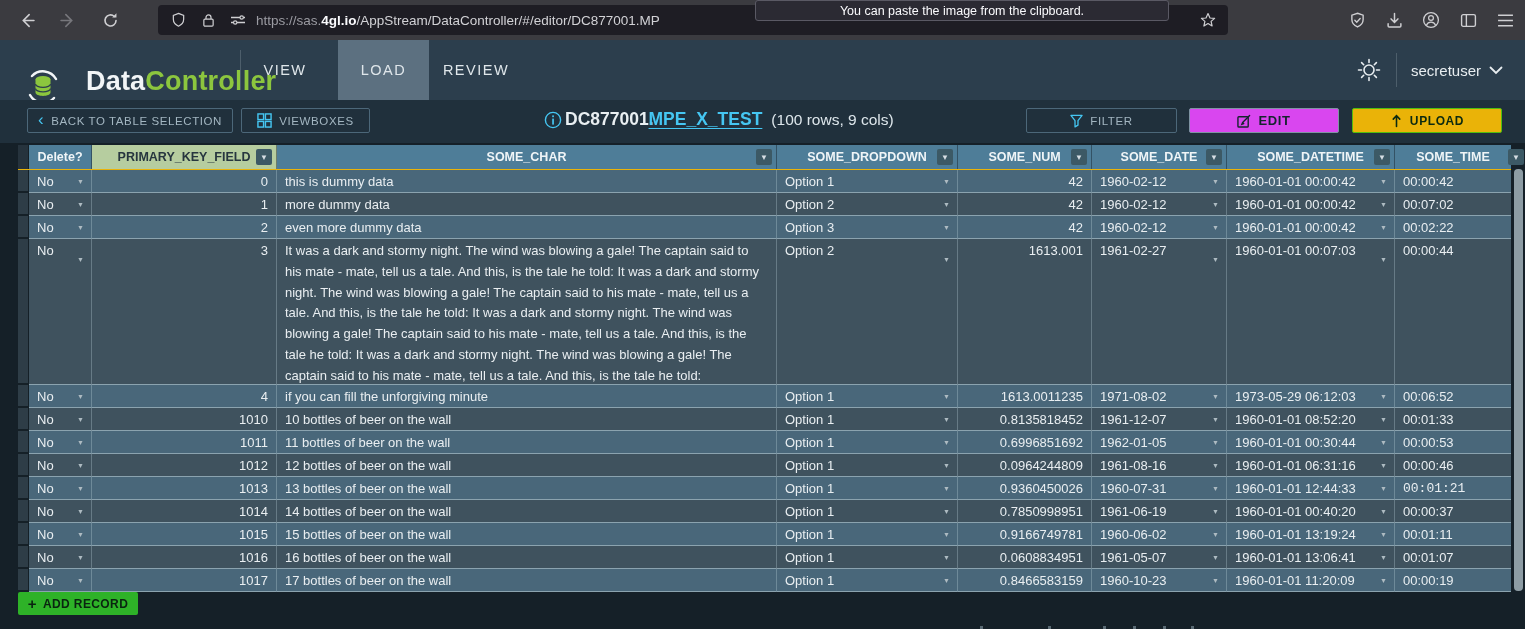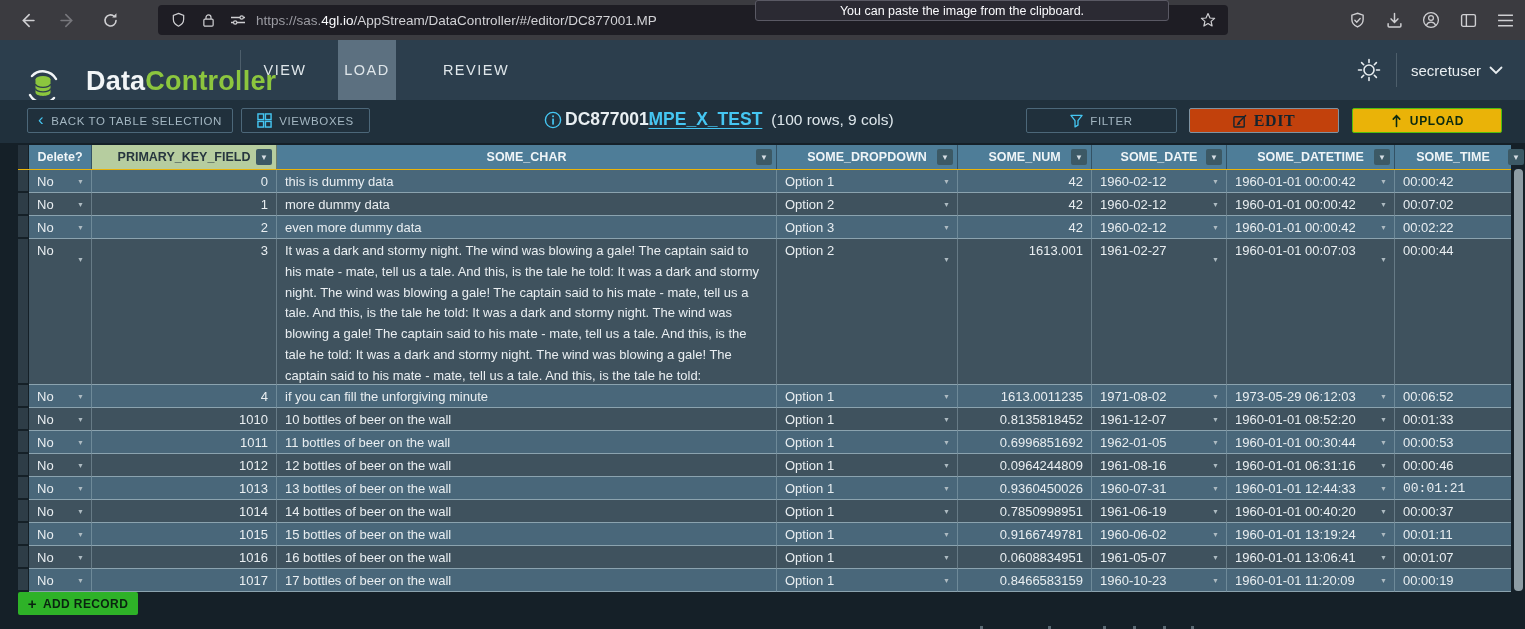--- a/index.html
+++ b/index.html
@@ -8,21 +8,21 @@
     position:relative; width:1525px; height:629px; overflow:hidden;
     font-family:"Liberation Sans", sans-serif; background:#152028;
   }
   
   .browser-bar { position:absolute; left:0; top:0; width:1525px; height:40px; background:#3b3b40; }
   .nav-ico { position:absolute; top:8px; width:24px; height:24px; display:flex; align-items:center; justify-content:center; }
   .url-pill { position:absolute; left:158px; top:5px; width:1070px; height:30px; background:#1e1d24; border-radius:4px; display:flex; align-items:center; }
   .pill-ico { width:20px; height:20px; margin-left:10px; display:flex; align-items:center; justify-content:center; flex:0 0 auto; }
   .url-text { margin-left:8px; font-size:13.5px; color:#d2d2d6; white-space:nowrap; overflow:hidden; }
   .url-text .dim { color:#9b9ba2; }
-  .url-text .host { color:#fbfbfe; }
+  .url-text .host { color:#fbfbfe;font-weight:bold; }
   .star { position:absolute; right:10px; top:5px; }
   .tooltip { position:absolute; left:755px; top:0; width:414px; height:21px; background:#2b2a33; border:1px solid #5a5964; border-radius:3px;
              display:flex; align-items:center; justify-content:center; font-size:12.5px; color:#fbfbfe; z-index:5; }
   .chrome-right { position:absolute; right:8px; top:8px; display:flex; gap:13px; }
   .chrome-right .nav-slot { width:24px; height:24px; display:flex; align-items:center; justify-content:center; }
   
   .app-header { position:absolute; left:0; top:40px; width:1525px; height:60px; background:#2c3e4d; }
   .logo-wrap { position:absolute; left:22px; top:10px; display:flex; gap:22px;margin-top:16px; }
   .brand { font-size:27px; font-weight:bold; letter-spacing:.2px; }
   .brand .b1 { color:#f2f5f7; } .brand .b2 { color:#8cc63e; }
@@ -30,21 +30,21 @@
   .tab { position:absolute; top:0; height:60px; display:flex; align-items:center; justify-content:center;
          color:#dfe6ea; font-size:14.5px; letter-spacing:1.5px; cursor:pointer; }
   .tab.active { background:#5c7080; }
   .hdr-right { position:absolute; right:0; top:0; height:60px; display:flex; align-items:center; }
   .username { color:#e8edf0; font-size:15px; margin:0 8px 0 14px; }
   
   .toolbar { position:absolute; left:0; top:100px; width:1525px; height:43px; background:#20303c; }
   .tb-btn { position:absolute; top:8px; height:25px; border:1px solid #4c6779; border-radius:2px; background:transparent;
             color:#a3b6c1; font-size:11.5px; letter-spacing:.6px; font-family:"Liberation Sans",sans-serif;
             display:flex; align-items:center; justify-content:center; gap:7px; cursor:pointer; }
-  .tb-btn.solid-gray { background:#c2410c; border-color:#7e93a2; color:#15242e; font-weight:bold; font-size:16px;font-family:Liberation Serif, serif; }
+  .tb-btn.solid-gray { background:#d946ef; border-color:#7e93a2; color:#15242e; font-weight:bold; font-size:13px; }
   .tb-btn.solid-green { background:#eab308; border-color:#52bd0e; color:#0c2a10; font-weight:bold; font-size:12px; }
   .title-block { position:absolute; left:544px; top:9px; display:flex; align-items:center; gap:3px; }
   .title-main { font-size:17.5px; color:#e9eff2; font-weight:bold; white-space:nowrap; }
   .title-link { font-size:17.5px; color:#45c6f2; font-weight:bold; text-decoration:underline; text-underline-offset:3px; cursor:pointer; }
   .title-meta { font-size:15.5px; color:#dde6eb; font-weight:normal; margin-left:6px; }
   
   .table-wrap { position:absolute; left:18px; top:145px; width:1493px; }
   .t-row, .t-head { display:grid; grid-template-columns:11px 63px 185px 500px 181px 134px 135px 168px 116px; }
   .t-head { height:24px; }
   .h-cell { background:#4e7d98; color:#f0f5f7; font-size:12.5px; font-weight:bold; display:flex; align-items:center;
@@ -168,21 +168,21 @@
         <path d="M8 29a15 15 0 0 0 24 3" stroke="#f2f5f7" stroke-width="2.5" fill="none" stroke-linecap="round"></path>
         <ellipse cx="21" cy="13.5" rx="7.5" ry="3.4" fill="#8cc63e"></ellipse>
         <path d="M13.5 13.5v13c0 1.9 3.4 3.4 7.5 3.4s7.5-1.5 7.5-3.4v-13" fill="#8cc63e"></path>
         <path d="M13.5 18c0 1.9 3.4 3.4 7.5 3.4s7.5-1.5 7.5-3.4M13.5 22.5c0 1.9 3.4 3.4 7.5 3.4s7.5-1.5 7.5-3.4" stroke="#2c3e4d" stroke-width="1.4" fill="none"></path>
       </svg>
       <span class="brand"><span class="b1">Data</span><span class="b2">Controller</span></span>
     </div>
     <div class="hdr-divider" style="left:240px;"></div>
 
     <div class="tab" style="left:252px; width:66px;">VIEW</div>
-    <div class="tab active" style="left:338px; width:58px;">LOAD</div>
+    <div class="tab active" style="left:338px; width:91px;">LOAD</div>
     <div class="tab" style="left:436px; width:80px;">REVIEW</div>
 
     <div class="hdr-right">
       <span style="margin-right:14px;">
         <svg width="26" height="26" viewBox="0 0 26 26">
             <circle cx="13" cy="13" r="5" stroke="#e8edf0" stroke-width="1.6" fill="none"></circle>
             <path d="M13 2.5v3M13 20.5v3M2.5 13h3M20.5 13h3M5.6 5.6l2.1 2.1M18.3 18.3l2.1 2.1M20.4 5.6l-2.1 2.1M7.7 18.3l-2.1 2.1" stroke="#e8edf0" stroke-width="1.6" stroke-linecap="round"></path>
           </svg>
       </span>
       <span class="hdr-divider" style="position:static; height:34px; display:inline-block;"></span>

